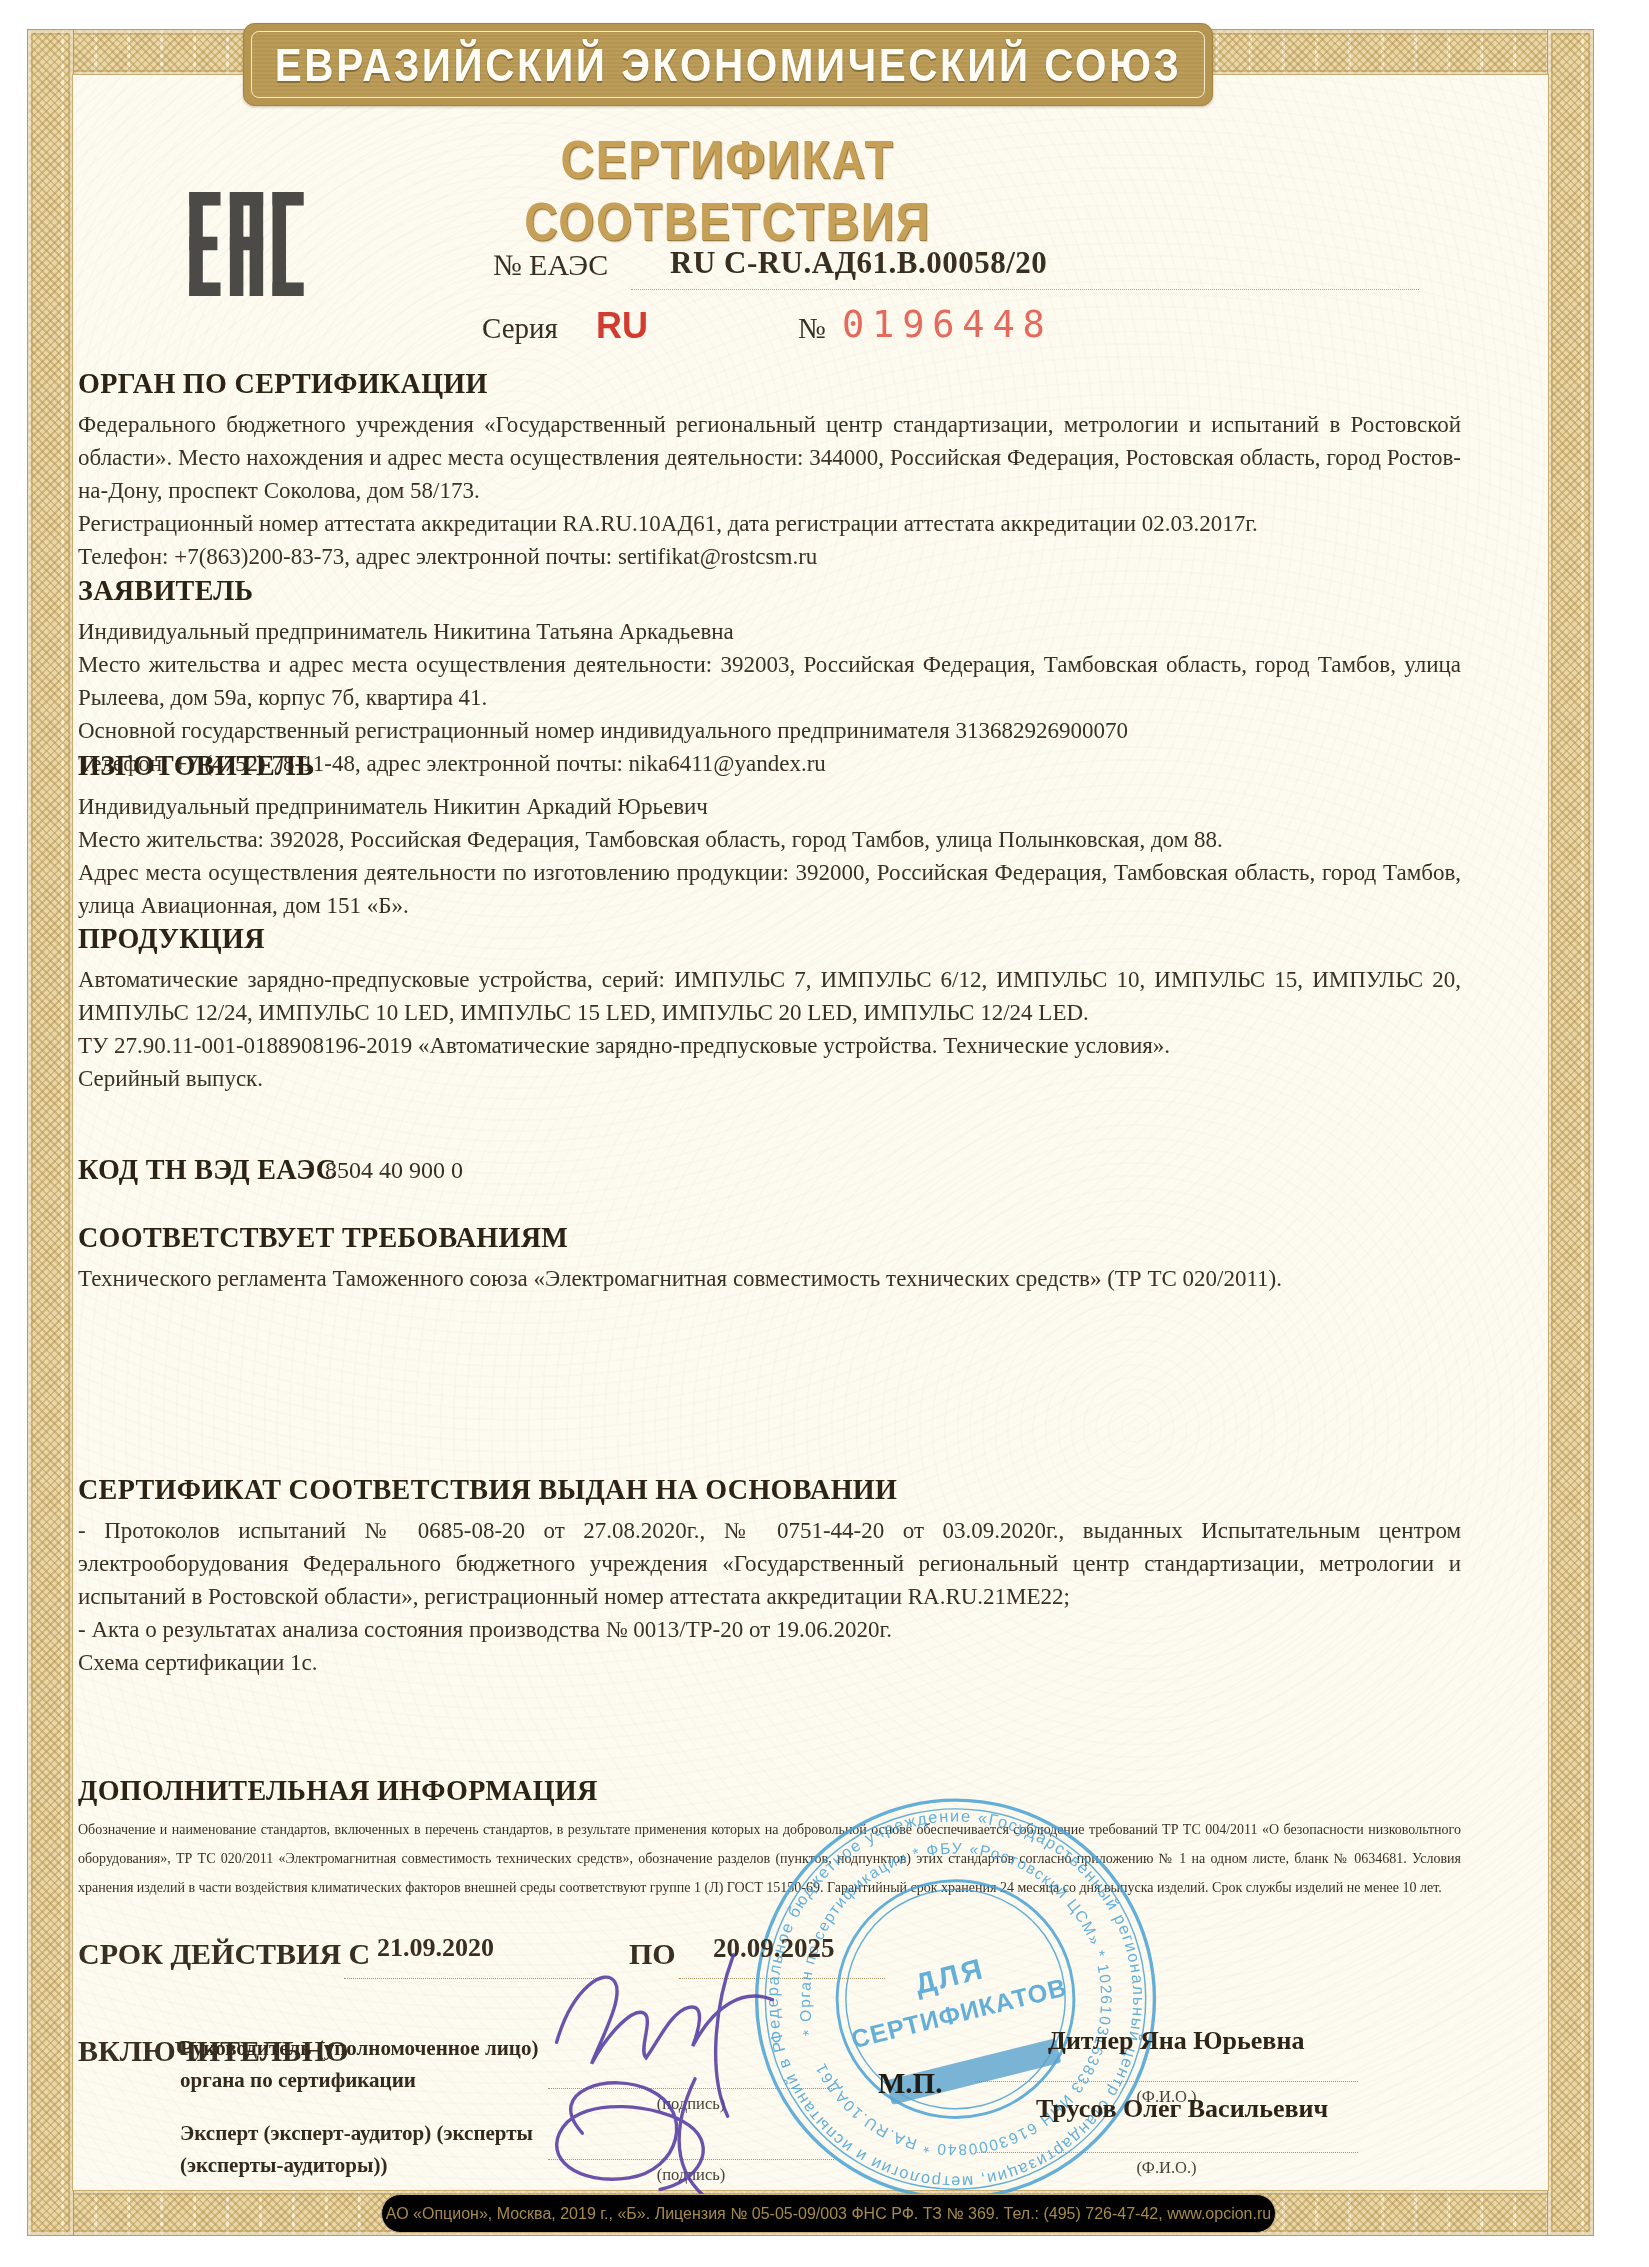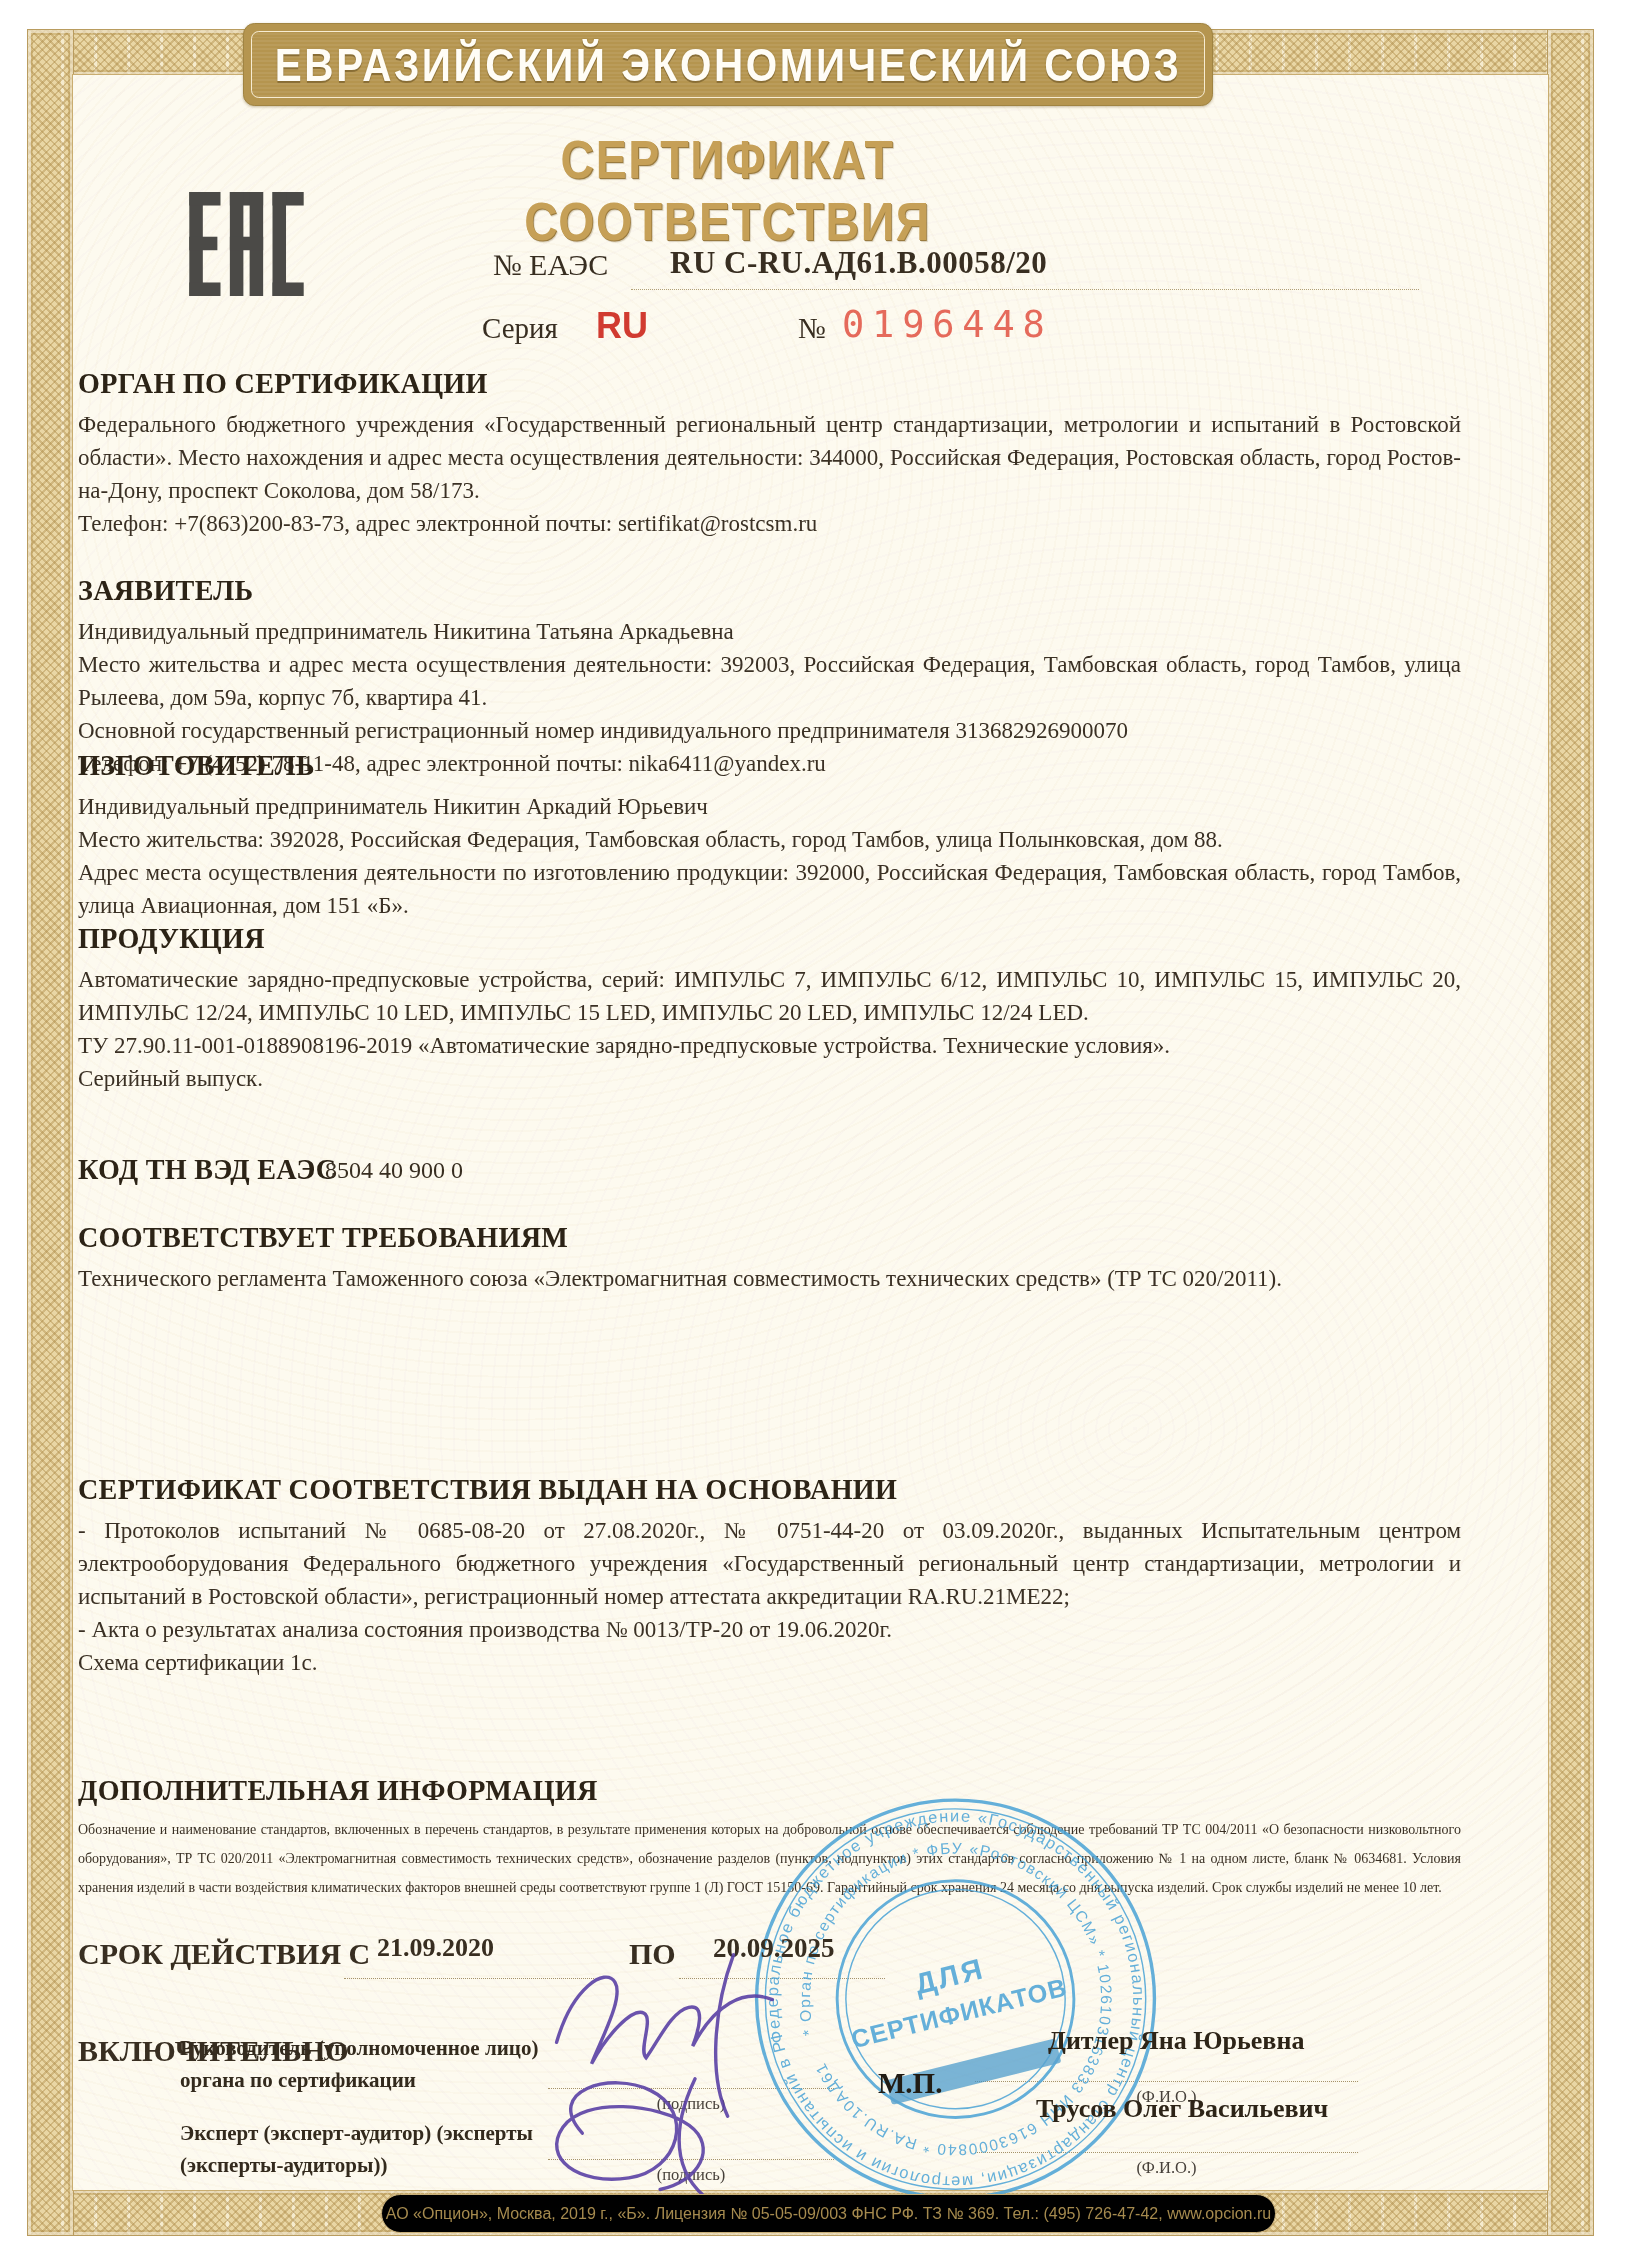--- a/index.html
+++ b/index.html
@@ -147,20 +147,21 @@
   <div class="certno-line"></div>
 
   <span class="series-label">Серия</span>
   <span class="series-code">RU</span>
   <span class="series-no">№</span>
   <span class="series-num">0196448</span>
 
   <div class="sec sec-organ">
     <h2>ОРГАН ПО СЕРТИФИКАЦИИ</h2>
     <p class="just">Федерального бюджетного учреждения «Государственный региональный центр стандартизации, метрологии и испытаний в Ростовской области». Место нахождения и адрес места осуществления деятельности: 344000, Российская Федерация, Ростовская область, город Ростов-на-Дону, проспект Соколова, дом 58/173.</p>
+    <p>Регистрационный номер аттестата аккредитации RA.RU.10АД61, дата регистрации аттестата аккредитации 02.03.2017г.</p>
     <p>Телефон: +7(863)200-83-73, адрес электронной почты: sertifikat@rostcsm.ru</p>
   </div>
 
   <div class="sec sec-applicant">
     <h2>ЗАЯВИТЕЛЬ</h2>
     <p>Индивидуальный предприниматель Никитина Татьяна Аркадьевна</p>
     <p class="just">Место жительства и адрес места осуществления деятельности: 392003, Российская Федерация, Тамбовская область, город Тамбов, улица Рылеева, дом 59а, корпус 7б, квартира 41.</p>
     <p>Основной государственный регистрационный номер индивидуального предпринимателя 313682926900070</p>
     <p>Телефон: +7 (4752) 78-11-48, адрес электронной почты: nika6411@yandex.ru</p>
   </div>

